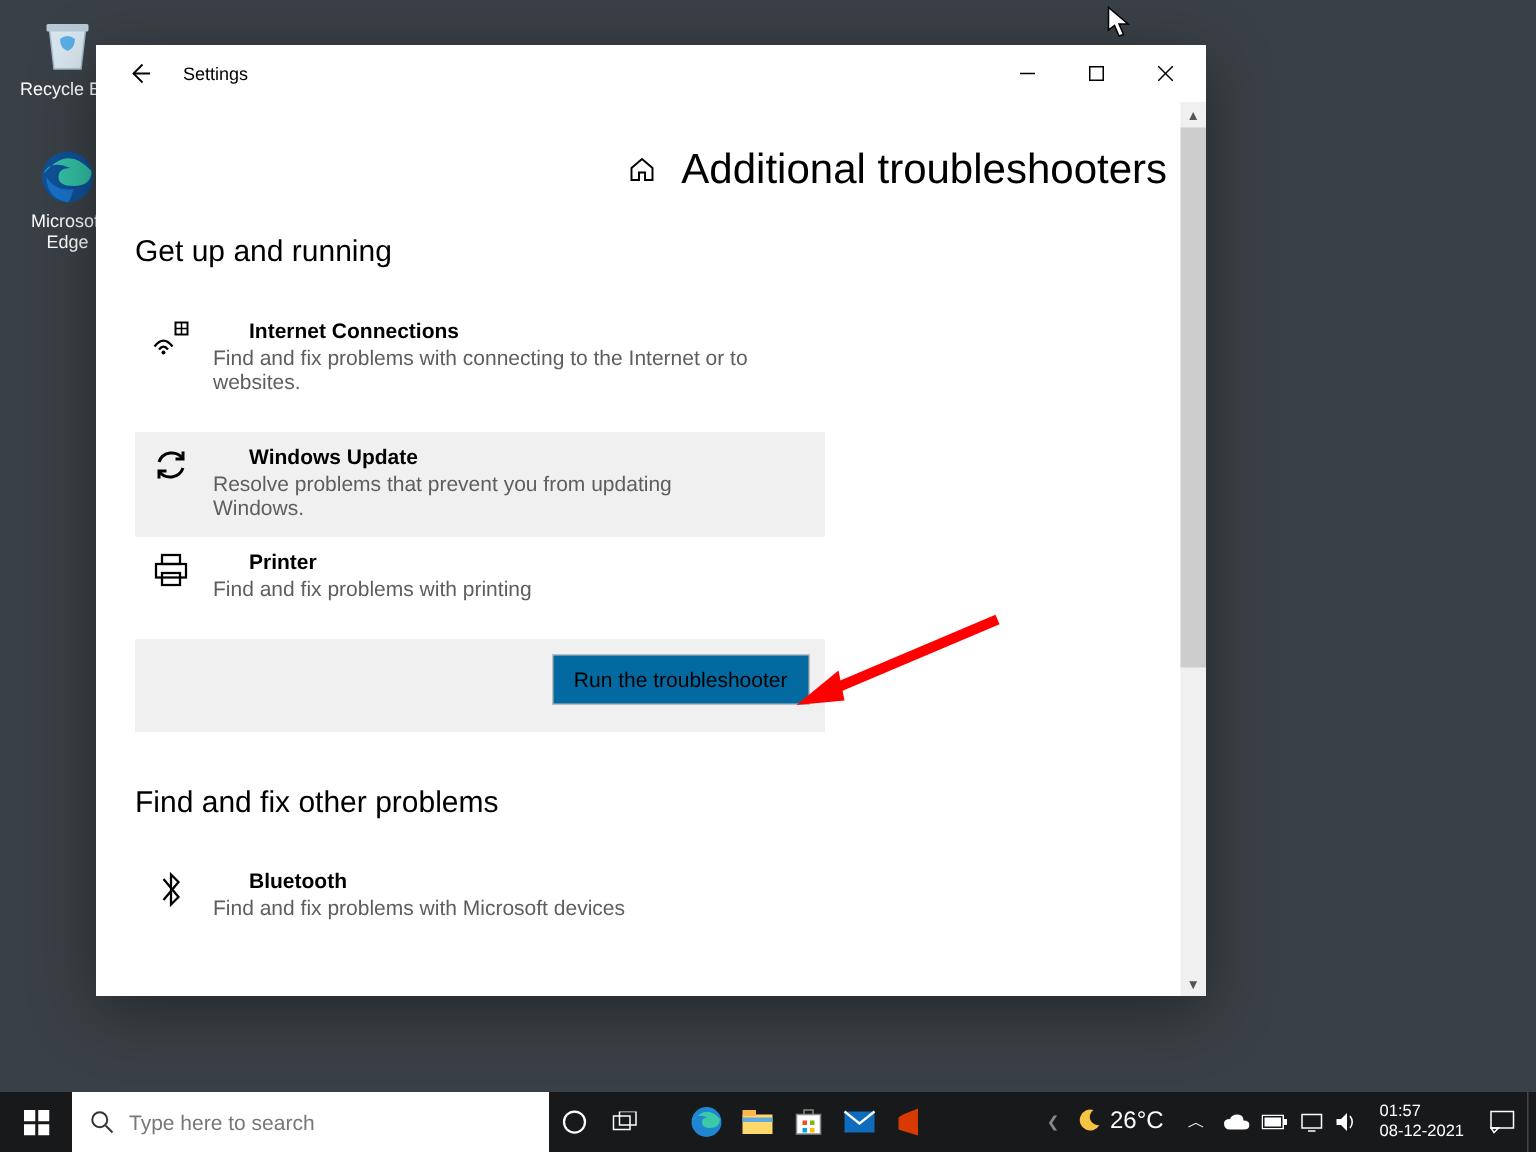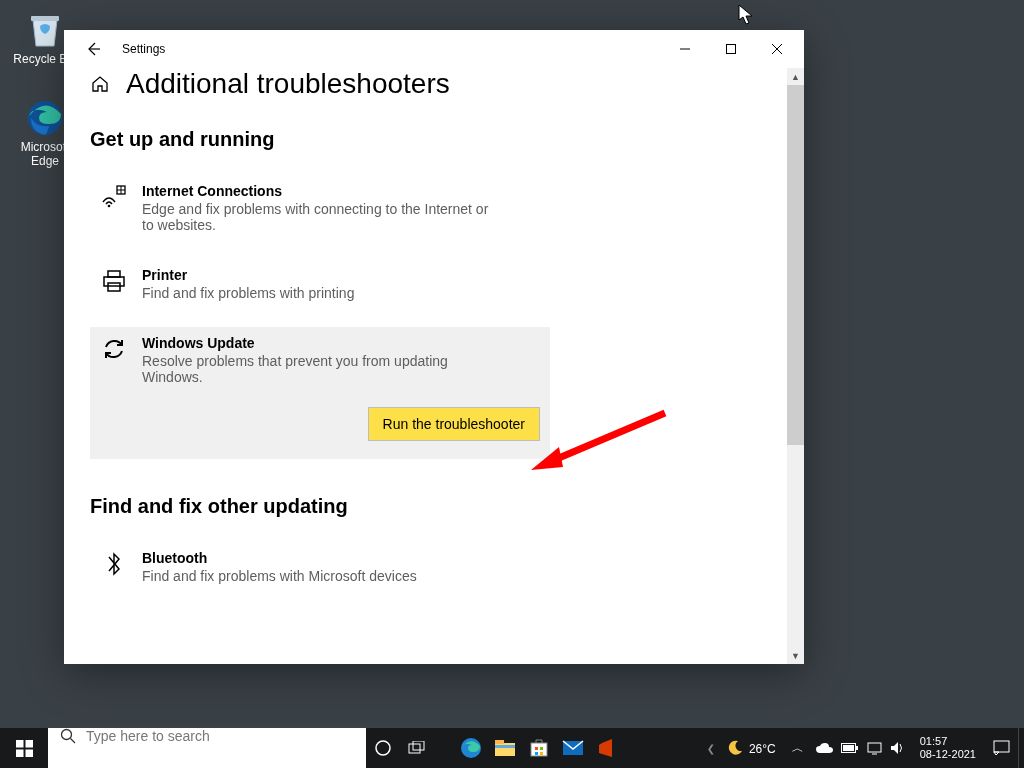--- a/index.html
+++ b/index.html
@@ -13,56 +13,56 @@
   
   .window { position:absolute; left:64px; top:30px; width:740px; height:634px; background:#fff; box-shadow:0 10px 40px rgba(0,0,0,0.4); display:flex; flex-direction:column; }
   .titlebar { height:38px; display:flex; align-items:center; padding:0 4px 0 10px; }
   .back-btn { width:38px; height:38px; display:flex; align-items:center; justify-content:center; font-size:18px; color:#000; cursor:pointer; }
   .title { font-size:12px; margin-left:10px; color:#000; }
   .win-controls { margin-left:auto; display:flex; }
   .win-controls div { width:46px; height:32px; display:flex; align-items:center; justify-content:center; cursor:pointer; }
   .win-controls svg { stroke:#000; stroke-width:1; fill:none; }
 
   .content { padding:0 26px 0 26px; flex:1; overflow:hidden; position:relative; }
-  .heading-row { display:flex; align-items:center; margin-top:0; margin-bottom:28px; }
+  .heading-row { display:flex; align-items:center; margin-top:29px; margin-bottom:28px;justify-content:flex-end; }
   .home-icon { width:20px; height:20px; margin-right:16px; }
   .page-title { font-size:28px; font-weight:400; color:#000; }
 
-  .section-title { font-size:20px; font-weight:700; color:#000; margin-bottom:24px; }
+  .section-title { font-size:20px; font-weight:400; color:#000; margin-bottom:24px; }
 
   .item-row { display:flex; align-items:flex-start; padding:8px 10px; margin-bottom:18px; cursor:pointer; width:460px; }
   .item-row.selected { background:#f0f0f0; margin-bottom:0; padding-bottom:12px; }
   .panel-ext { background:#f0f0f0; width:460px; padding:10px 10px 18px 10px; display:flex; justify-content:flex-end; }
   .item-icon { width:28px; height:28px; margin-right:14px; flex-shrink:0; display:flex; align-items:center; justify-content:center; }
-  .item-text .name { font-size:14px; font-weight:600; color:#000; margin-bottom:2px; }
+  .item-text .name { font-size:14px; font-weight:600; color:#000; margin-bottom:2px;margin-left:24px; }
   .item-text .desc { font-size:14px; color:#5e5e5e; max-width:360px; }
 
-  .run-btn { background:#fde047; border:1px solid #bdbdbd; padding:8px 14px; font-size:14px; color:#000; cursor:pointer; }
+  .run-btn { background:#0369a1; border:1px solid #bdbdbd; padding:8px 14px; font-size:14px; color:#000; cursor:pointer; }
 
   
   .scroll-hint { position:absolute; right:0; top:0; width:17px; height:100%; background:#f0f0f0; display:flex; flex-direction:column; align-items:center; }
   .scroll-hint .up, .scroll-hint .down { width:17px; height:17px; display:flex; align-items:center; justify-content:center; font-size:9px; color:#555; cursor:pointer; }
   .scroll-hint .thumb { width:17px; flex:0 0 360px; background:#cdcdcd; }
   .scroll-hint .track { flex:1; }
 
   
   .arrow { position:absolute; left:525px; top:405px; pointer-events:none; }
 
   
   .cursor-img { position:absolute; left:738px; top:4px; pointer-events:none; }
 
   
   .taskbar { position:absolute; bottom:0; left:0; width:1024px; height:40px; background:#17191b; display:flex; align-items:center; color:#fff; }
   .start-btn { width:48px; height:40px; display:flex; align-items:center; justify-content:center; cursor:pointer; }
-  .search-box { background:#fff; height:40px; width:318px; display:flex; padding:0 12px; cursor:text; }
+  .search-box { background:#fff; height:40px; width:318px; display:flex; align-items:center; padding:0 12px; cursor:text; }
   .search-box .s-icon { font-size:14px; color:#333; margin-right:10px; }
   .search-box .s-text { font-size:14px; color:#777; }
   .tb-icon { width:34px; height:40px; display:flex; align-items:center; justify-content:center; font-size:18px; cursor:pointer; }
   .systray { margin-left:auto; display:flex; align-items:center; height:40px; }
-  .systray .weather { display:flex; align-items:flex-end; font-size:12px; padding:0 10px; cursor:pointer; color:#fff; }
+  .systray .weather { display:flex; align-items:flex-start; font-size:16px; padding:0 10px; cursor:pointer; color:#fff; }
   .systray .sep-arrow { width:12px; display:flex; align-items:center; justify-content:center; color:#888; font-size:10px; }
   .systray .tray-icons { display:flex; align-items:center; padding:0 6px; gap:8px; }
   .systray .tray-icons span { font-size:13px; cursor:pointer; color:#fff; }
   .systray .clock { text-align:left; font-size:11px; padding:0 8px; line-height:13px; cursor:pointer; }
   .systray .notif { width:34px; display:flex; align-items:center; justify-content:center; cursor:pointer; }
 
   svg { display:block; }
 </style>
 </head>
 <body>
@@ -134,59 +134,59 @@
         <svg width="26" height="26" viewBox="0 0 26 26">
             <path d="M2 18 Q8 10 14 18" stroke="#000" fill="none" stroke-width="1.5"></path>
             <path d="M5 20 Q8 16 11 20" stroke="#000" fill="none" stroke-width="1.5"></path>
             <circle cx="8" cy="22" r="1.3" fill="#000"></circle>
             <rect x="16" y="2" width="8" height="8" stroke="#000" fill="none" stroke-width="1.3"></rect>
             <path d="M16 6 L24 6 M20 2 L20 10" stroke="#000" stroke-width="1"></path>
           </svg>
       </div>
       <div class="item-text">
         <div class="name">Internet Connections</div>
-        <div class="desc">Edge and fix problems with connecting to the Internet or to websites.</div>
-      </div>
-    </div>
-
-
-    <div class="item-row">
-      <div class="item-icon">
-        <svg width="26" height="26" viewBox="0 0 26 26">
-            <rect x="7" y="3" width="12" height="6" stroke="#000" fill="none" stroke-width="1.5"></rect>
-            <rect x="3" y="9" width="20" height="9" stroke="#000" fill="none" stroke-width="1.5"></rect>
-            <rect x="7" y="15" width="12" height="8" stroke="#000" fill="none" stroke-width="1.5"></rect>
-          </svg>
-      </div>
-      <div class="item-text">
-        <div class="name">Printer</div>
-        <div class="desc">Find and fix problems with printing</div>
-      </div>
-    </div>
+        <div class="desc">Find and fix problems with connecting to the Internet or to websites.</div>
+      </div>
+    </div>
+
 
     <div class="item-row selected">
       <div class="item-icon">
         <svg width="26" height="26" viewBox="0 0 26 26">
             <path d="M21 9 A9 9 0 0 0 5 11" stroke="#000" fill="none" stroke-width="2"></path>
             <path d="M5 17 A9 9 0 0 0 21 15" stroke="#000" fill="none" stroke-width="2"></path>
             <path d="M21 4 L21 9 L16 9" stroke="#000" fill="none" stroke-width="2"></path>
             <path d="M5 22 L5 17 L10 17" stroke="#000" fill="none" stroke-width="2"></path>
           </svg>
       </div>
       <div class="item-text">
         <div class="name">Windows Update</div>
         <div class="desc">Resolve problems that prevent you from updating Windows.</div>
       </div>
     </div>
+
+    <div class="item-row">
+      <div class="item-icon">
+        <svg width="26" height="26" viewBox="0 0 26 26">
+            <rect x="7" y="3" width="12" height="6" stroke="#000" fill="none" stroke-width="1.5"></rect>
+            <rect x="3" y="9" width="20" height="9" stroke="#000" fill="none" stroke-width="1.5"></rect>
+            <rect x="7" y="15" width="12" height="8" stroke="#000" fill="none" stroke-width="1.5"></rect>
+          </svg>
+      </div>
+      <div class="item-text">
+        <div class="name">Printer</div>
+        <div class="desc">Find and fix problems with printing</div>
+      </div>
+    </div>
     <div class="panel-ext">
       <button class="run-btn">Run the troubleshooter</button>
     </div>
 
     <div style="height:36px"></div>
-    <div class="section-title">Find and fix other updating</div>
+    <div class="section-title">Find and fix other problems</div>
 
     <div class="item-row">
       <div class="item-icon">
         <svg width="20" height="26" viewBox="0 0 20 26">
             <path d="M5 6 L15 18 L10 23 L10 3 L15 8 L5 20" stroke="#000" fill="none" stroke-width="1.5"></path>
           </svg>
       </div>
       <div class="item-text">
         <div class="name">Bluetooth</div>
         <div class="desc">Find and fix problems with Microsoft devices</div>

